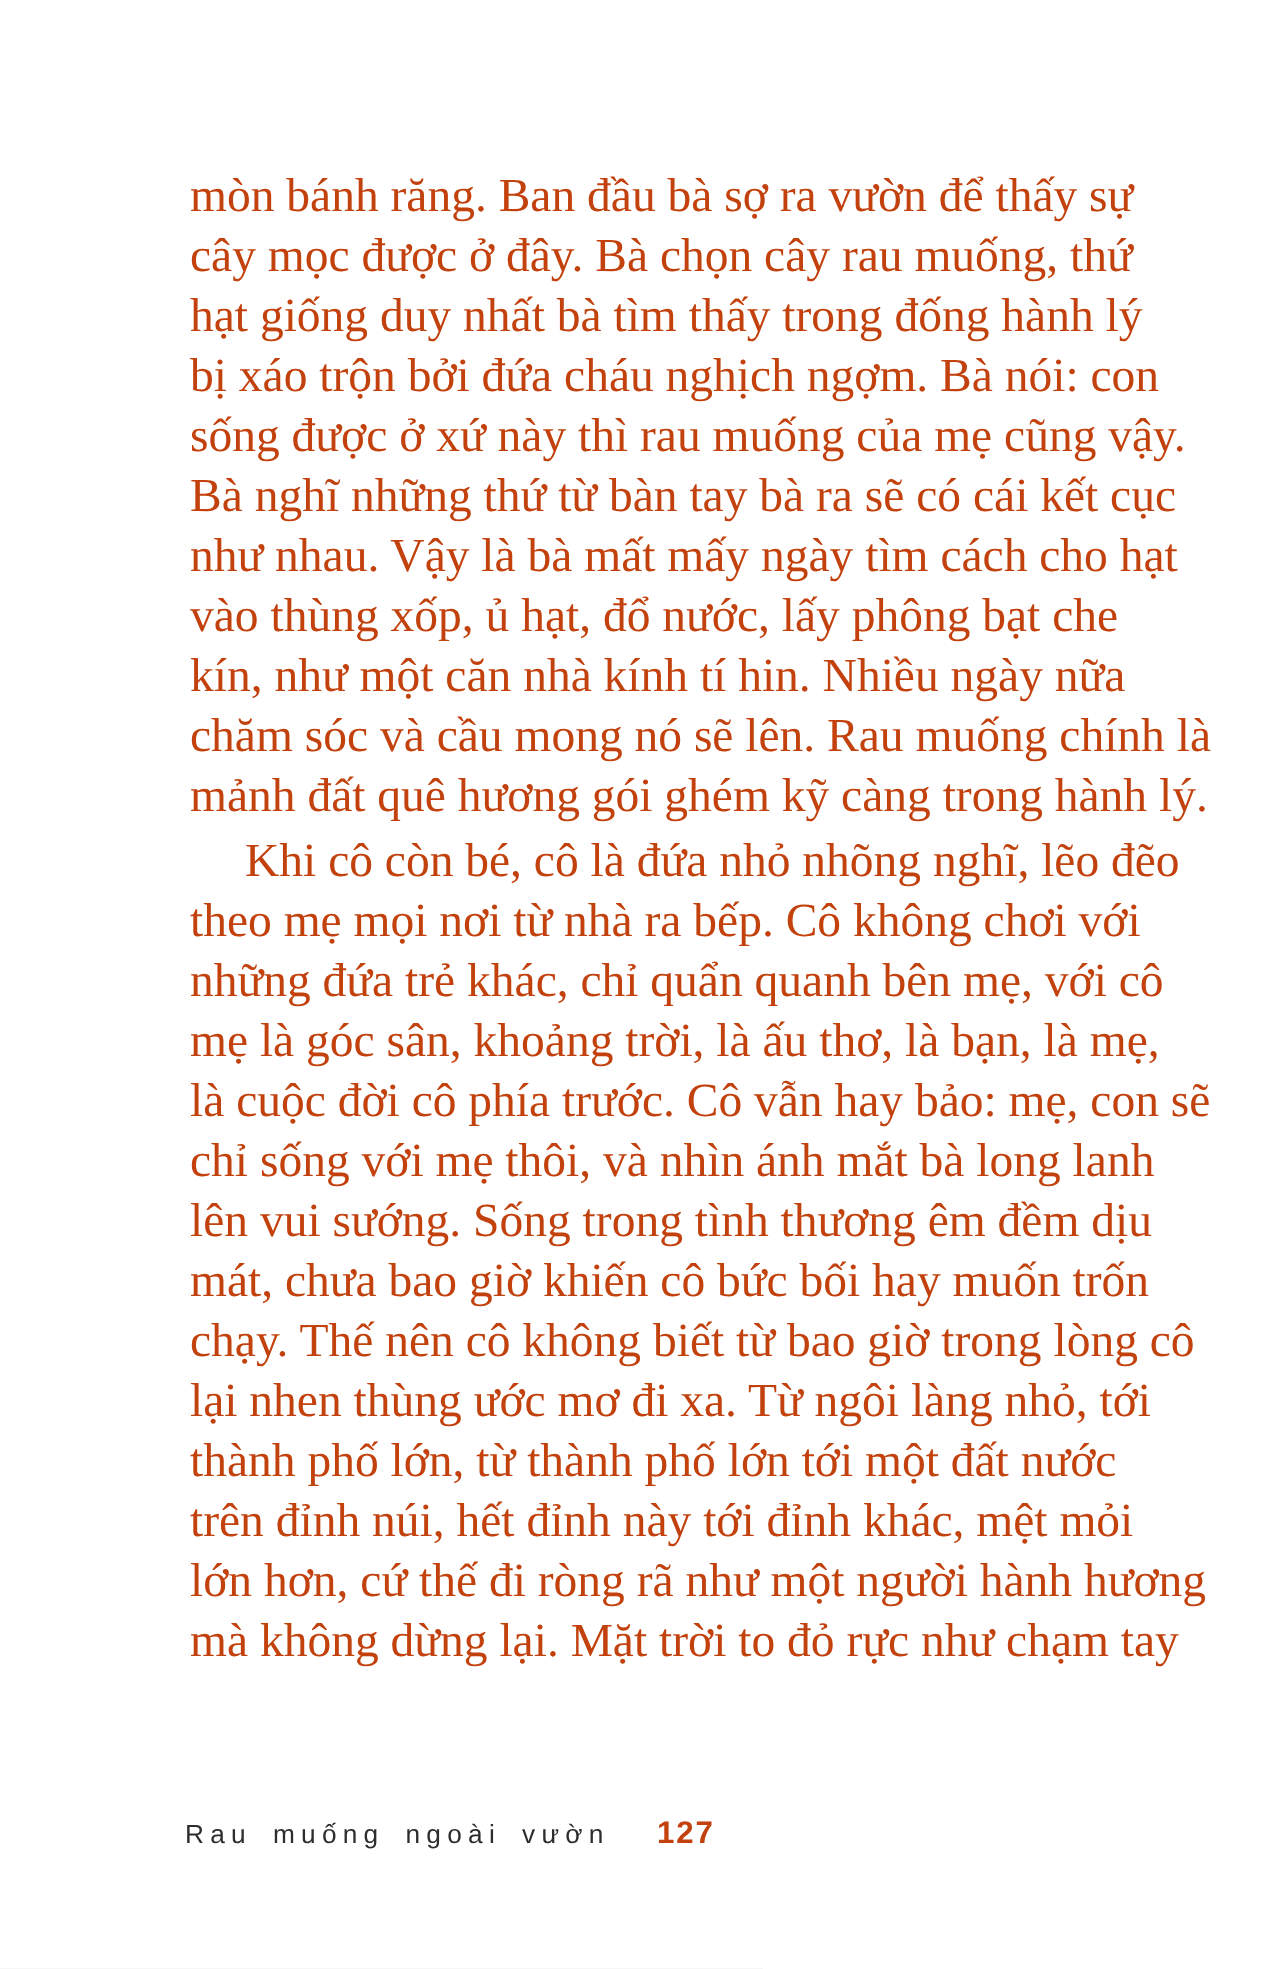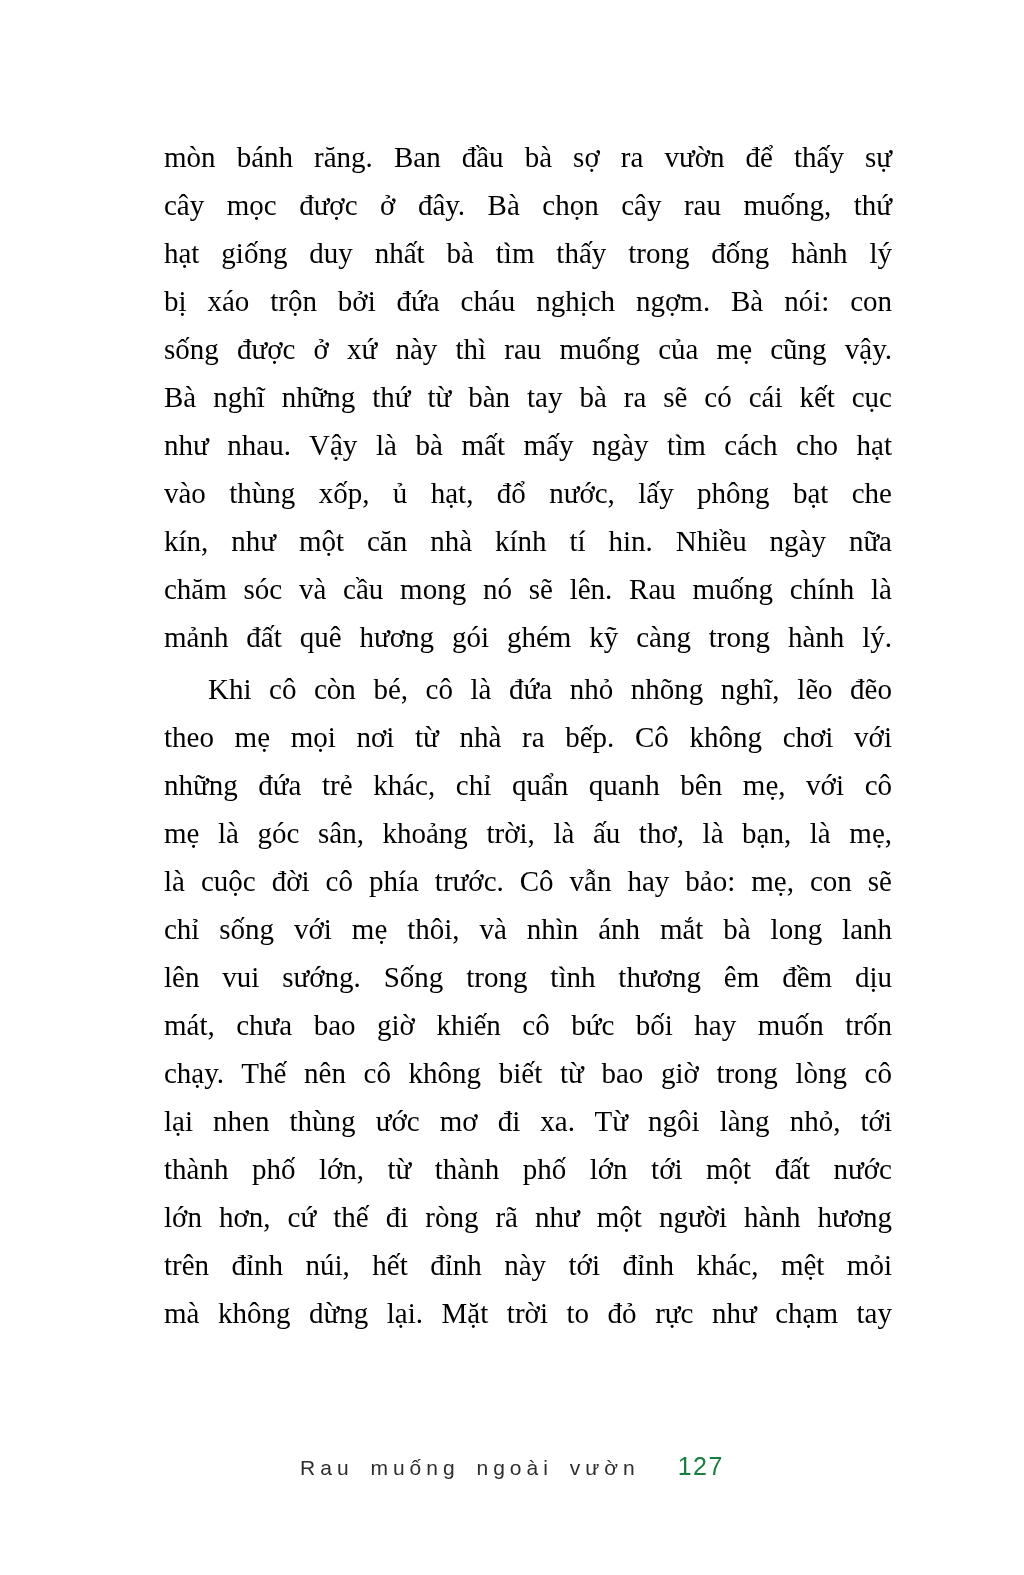--- a/index.html
+++ b/index.html
@@ -10,58 +10,58 @@
   .page {
     position: relative;
     width: 1024px;
     height: 1575px;
     background: #ffffff;
     overflow: hidden;
     font-family: "Liberation Serif", serif;
   }
   .text-block {
     position: absolute;
-    left: 164px;
+    left: 152px;
     top: 133px;
     width: 728px;
-    color: #000000;
-    font-size: 29px;
+    color: #c2410c;
+    font-size: 38px;
     line-height: 48px;
   }
   .para { margin: 0; }
   .para.indent { margin-top: 4px; }
   .para.indent .line:first-child { text-indent: 44px; }
   .line {
     height: 48px;
     text-align: justify;
     text-align-last: justify;
     white-space: nowrap;
   }
   .footer {
     position: absolute;
     left: 148px;
     top: 1452px;
     width: 728px;
     display: flex;
-    justify-content: center;
+    justify-content: flex-start;
     align-items: baseline;
     font-family: "Liberation Sans", sans-serif;
   }
   .running-title {
     font-size: 21px;
     letter-spacing: 5px;
     word-spacing: 6px;
     color: #2d2d2d;
   }
   .page-number {
     font-size: 25px;
-    font-weight: 400;
+    font-weight: 700;
     letter-spacing: 1.5px;
     margin-left: 38px;
-    color: #15803d;
+    color: #c2410c;
   }
 </style>
 </head>
 <body>
 
 <div class="page">
   <div class="text-block" id="text-block">
       <div class="para">
         <div class="line">mòn bánh răng. Ban đầu bà sợ ra vườn để thấy sự</div>
         <div class="line">cây mọc được ở đây. Bà chọn cây rau muống, thứ</div>
@@ -80,22 +80,22 @@
         <div class="line">theo mẹ mọi nơi từ nhà ra bếp. Cô không chơi với</div>
         <div class="line">những đứa trẻ khác, chỉ quẩn quanh bên mẹ, với cô</div>
         <div class="line">mẹ là góc sân, khoảng trời, là ấu thơ, là bạn, là mẹ,</div>
         <div class="line">là cuộc đời cô phía trước. Cô vẫn hay bảo: mẹ, con sẽ</div>
         <div class="line">chỉ sống với mẹ thôi, và nhìn ánh mắt bà long lanh</div>
         <div class="line">lên vui sướng. Sống trong tình thương êm đềm dịu</div>
         <div class="line">mát, chưa bao giờ khiến cô bức bối hay muốn trốn</div>
         <div class="line">chạy. Thế nên cô không biết từ bao giờ trong lòng cô</div>
         <div class="line">lại nhen thùng ước mơ đi xa. Từ ngôi làng nhỏ, tới</div>
         <div class="line">thành phố lớn, từ thành phố lớn tới một đất nước</div>
+        <div class="line">trên đỉnh núi, hết đỉnh này tới đỉnh khác, mệt mỏi</div>
         <div class="line">lớn hơn, cứ thế đi ròng rã như một người hành hương</div>
-        <div class="line">trên đỉnh núi, hết đỉnh này tới đỉnh khác, mệt mỏi</div>
         <div class="line">mà không dừng lại. Mặt trời to đỏ rực như chạm tay</div>
       </div>
     </div>
   <div class="footer">
     <span class="running-title">Rau muống ngoài vườn</span>
     <span class="page-number">127</span>
   </div>
 </div>
 
 </body></html>

